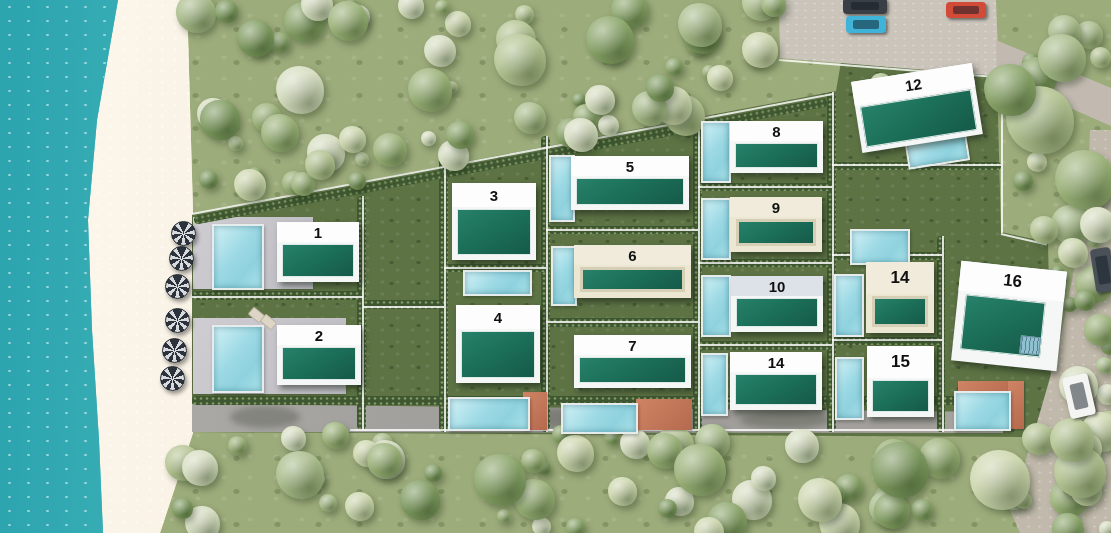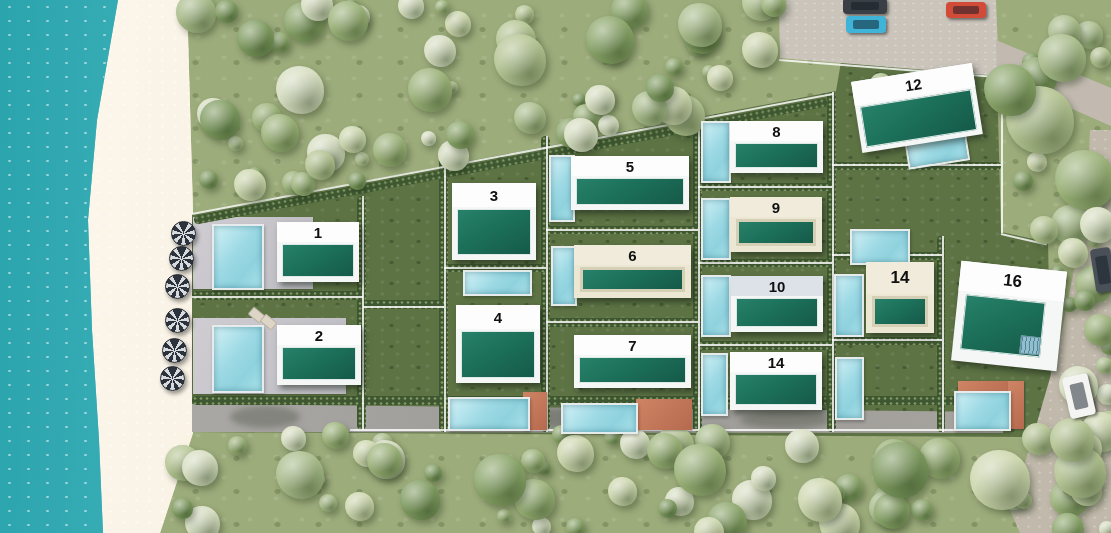--- a/index.html
+++ b/index.html
@@ -205,20 +205,24 @@
   <div class="villa white" style="left:730px;top:352px;width:92px;height:58px">
       <div class="band">14</div>
       <div class="roof"></div>
     </div>
   <div class="villa b24 rot12 white" style="left:856px;top:72px;width:122px;height:72px">
       <div class="band">12</div>
       <div class="roof"></div>
     </div>
   <div class="villa b32 cream" style="left:866px;top:262px;width:68px;height:71px">
       <div class="band">14</div>
+      <div class="roof"></div>
+    </div>
+  <div class="villa b32 white" style="left:867px;top:346px;width:67px;height:71px">
+      <div class="band">15</div>
       <div class="roof"></div>
     </div>
   <div class="villa b30 rot16 white" style="left:956px;top:266px;width:106px;height:100px">
       <div class="band">16</div>
       <div class="roof" style="margin:3px 18px 12px 8px"></div>
       <span class="pv"></span>
     </div>
 
   <div class="umb" style="left:171px;top:221px"></div>
   <div class="umb" style="left:169px;top:246px"></div>

